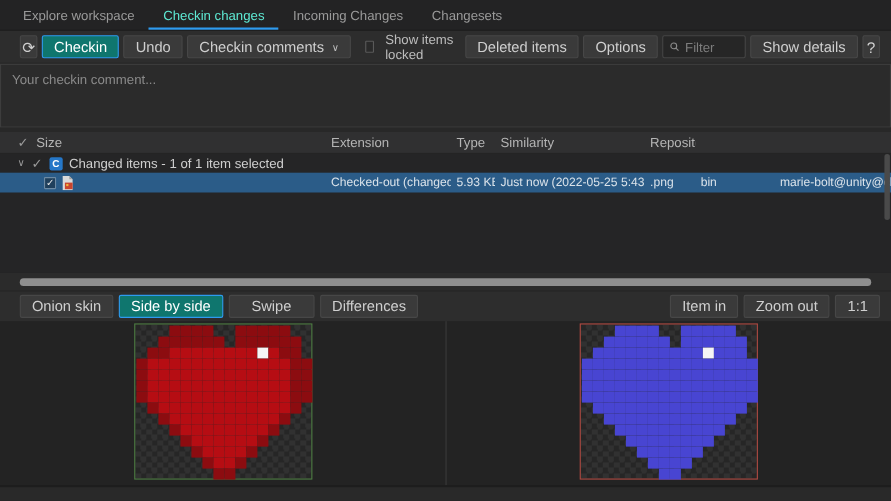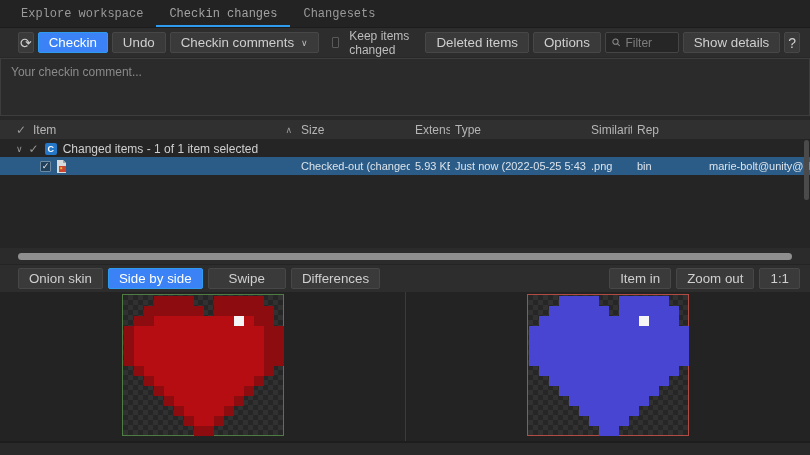--- a/index.html
+++ b/index.html
@@ -4,27 +4,27 @@
 <style>
   * { margin:0; padding:0; box-sizing:border-box; }
   html,body { width:810px; height:455px; overflow:hidden; }
   body {
     font-family:"Liberation Sans","DejaVu Sans",sans-serif;
     font-size:12px; color:#cfcfcf; background:#282828;
     display:flex; flex-direction:column;
   }
   
   .tabbar { height:28px; background:#232324; display:flex; align-items:stretch; padding-left:8px; border-bottom:1px solid #1c1c1c; }
-  .tab { display:flex; align-items:center; padding:0 13px; color:#9a9a9a; cursor:default; position:relative;font-family:Liberation Mono, monospace; }
-  .tab.active { color:#a3a3a3; }
+  .tab { display:flex; align-items:center; padding:0 13px; color:#9a9a9a; cursor:default; position:relative; }
+  .tab.active { color:#5eead4; }
   .tab.active::after { content:""; position:absolute; left:0; right:0; bottom:0; height:2px; background:#2e9bef; }
   
   .toolbar { height:29px; background:#2d2d2d; display:flex; align-items:center; gap:4px; padding:0 10px 0 18px; }
   .btn { background:#3a3a3a; border:1px solid #474747; border-radius:2px; color:#cfcfcf; height:21px; display:inline-flex; align-items:center; justify-content:center; padding:0 10px; white-space:nowrap; }
-  .btn.primary { background:#3b82f6; border-color:#2e9bef; color:#fff; }
+  .btn.primary { background:#0f766e; border-color:#2e9bef; color:#fff; }
   .btn.icon-btn { width:24px; padding:0; font-size:14px; }
   .spacer { flex:1; }
   .chk { width:11px; height:11px; border:1px solid #5a5a5a; background:#2a2a2a; display:inline-block; border-radius:1px; }
   .chk-label { color:#bdbdbd; margin-left:6px; }
   .chev { font-size:9px; margin-left:7px; color:#bdbdbd; }
   .filter-box { display:flex; align-items:center; background:#262626; border:1px solid #454545; border-radius:2px; height:21px; width:110px; padding:0 6px; gap:5px; }
   .filter-box input { background:transparent; border:none; outline:none; color:#cfcfcf; width:100%; font:inherit; }
   .filter-box input::placeholder { color:#7d7d7d; }
   
   .comment-wrap { height:59px; background:#282828; padding:1px 0 0 0; }
@@ -64,36 +64,37 @@
   .statusbar { height:12px; background:#292929; }
   .icon-svg { display:inline-block; vertical-align:middle; }
   .fileicon { flex:none; }
 </style>
 </head>
 <body>
 
 <div class="tabbar">
   <div class="tab">Explore workspace</div>
   <div class="tab active">Checkin changes</div>
+  <div class="tab">Incoming Changes</div>
   <div class="tab">Changesets</div>
 </div>
 
 <div class="toolbar">
   <button class="btn icon-btn">
       <span>⟳</span>
     </button>
   <button class="btn primary">Checkin</button>
   <button class="btn">Undo</button>
   <button class="btn">
     <span>Checkin comments</span>
     <span class="chev">∨</span>
   </button>
   <span style="width:8px"></span>
   <span class="chk"></span>
-  <span class="chk-label">Keep items changed</span>
+  <span class="chk-label">Show items locked</span>
   <div class="spacer"></div>
   <button class="btn">Deleted items</button>
   <button class="btn">Options</button>
   <div class="filter-box">
     <svg class="icon-svg" width="11" height="11" viewBox="0 0 11 11">
         <circle cx="4.5" cy="4.5" r="3.4" fill="none" stroke="#8a8a8a" stroke-width="1.3"></circle>
         <line x1="7" y1="7" x2="10" y2="10" stroke="#8a8a8a" stroke-width="1.3"></line>
       </svg>
     <input type="text" placeholder="Filter" style="">
   </div>
@@ -103,24 +104,20 @@
     </button>
 </div>
 
 <div class="comment-wrap">
   <textarea class="comment" placeholder="Your checkin comment..." style=""></textarea>
 </div>
 <div class="gap4"></div>
 
 <div class="tbl-grid tbl-header">
   <div style="color:#9a9a9a;padding-left:16px">✓</div>
-  <div class="hdr-item">
-    <span>Item</span>
-    <span class="caret">∧</span>
-  </div>
   <div>Size</div>
   <div>Extension</div>
   <div>Type</div>
   <div>Similarity</div>
   <div>Repository</div>
 </div>
 
 <div class="tbl-body">
   <div class="group-row">
     <span class="caret">∨</span>

